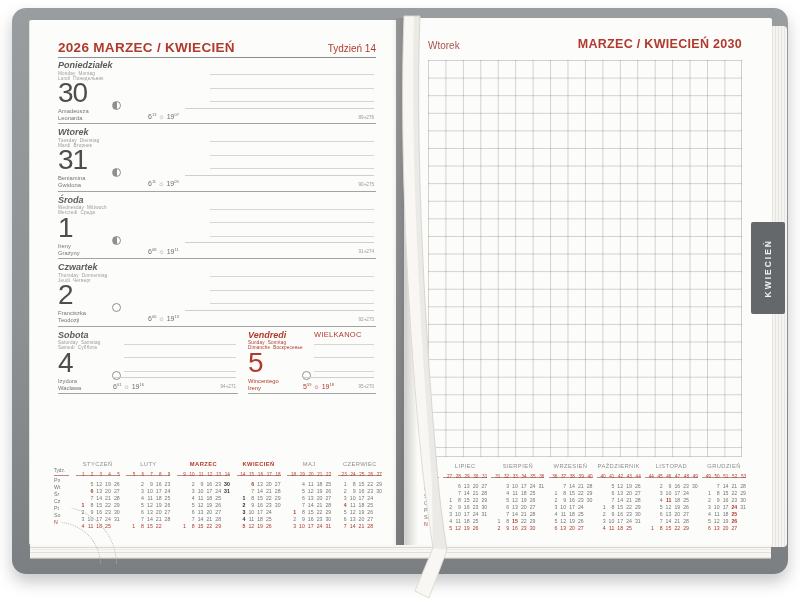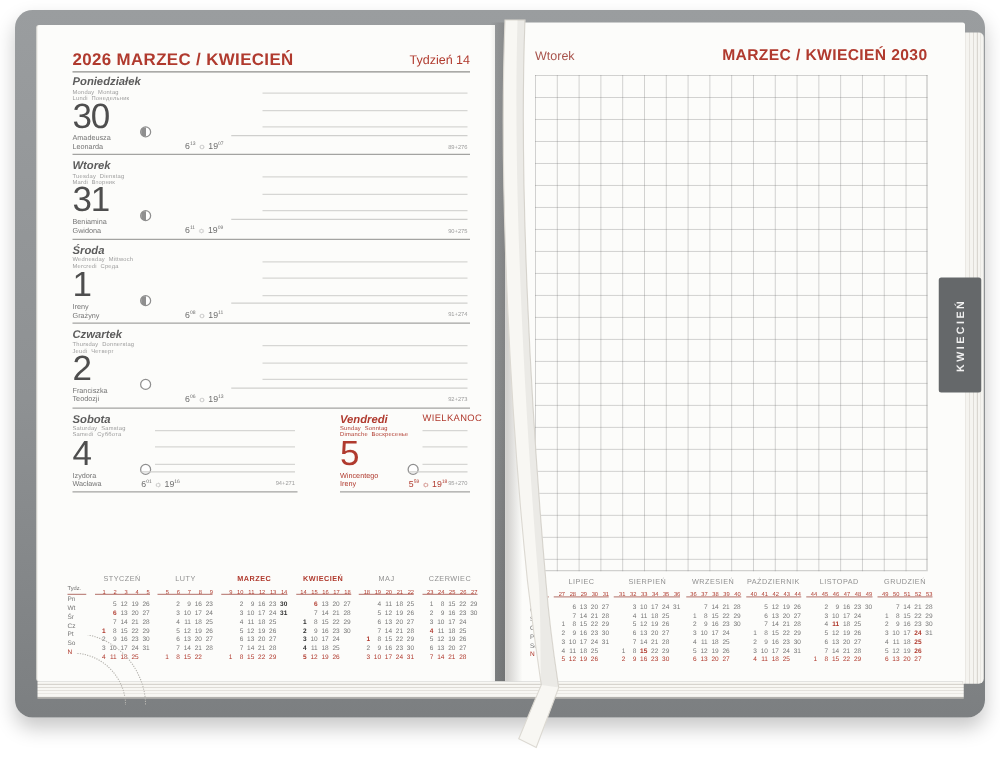--- a/index.html
+++ b/index.html
@@ -46,21 +46,21 @@
   .moon.gibbous{background:linear-gradient(90deg,#8f8f8f 58%,#fff 58%);}
   .wl{position:absolute;left:152px;right:2px;border-top:1px solid #d6d6d4;}
   .wl.l1{top:17px}.wl.l2{top:30.5px}.wl.l3{top:44px}
   .sep{position:absolute;left:127px;right:2px;top:50.5px;border-top:1px solid #cfcfcd;}
   .d-names{position:absolute;top:51px;left:0;font-size:5.8px;line-height:7px;color:#757575;}
   .d-sun{position:absolute;top:55px;left:90px;font-size:7px;color:#6e6e6e;}
   .d-sun sup{font-size:4px;}
   .sunicon{color:#9a9a9a;font-size:7px;}
   .d-cnt{position:absolute;top:57.5px;right:2px;font-size:4.6px;color:#9a9a9a;}
   .d-holiday{position:absolute;left:66px;top:3px;font-size:7.5px;font-weight:normal;color:var(--accent);letter-spacing:.3px;}
-  .weekend{display:flex;gap:24px;}
+  .weekend{display:flex;}
   .weekend .day{border-bottom:1px solid #a3a3a1;}
   .day.compact.sat{width:180px;margin-right:10px;}
   .day.compact.sunb{flex:1;}
   .compact .wl{left:66px;}
   .compact .sep{left:55px;}
   .compact .d-sun{left:55px;}
   .day.sunday .d-name,.day.sunday .d-num,.day.sunday .d-sub,
   .day.sunday .d-names,.day.sunday .d-sun,.day.sunday .sunicon{color:var(--accent);}
 
   

